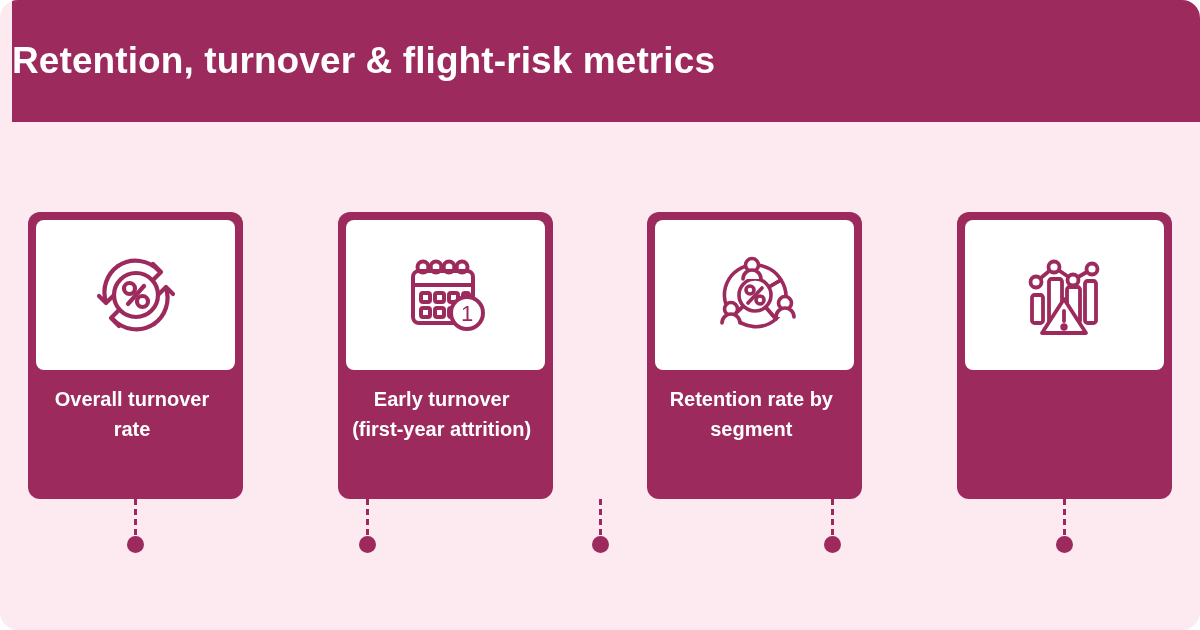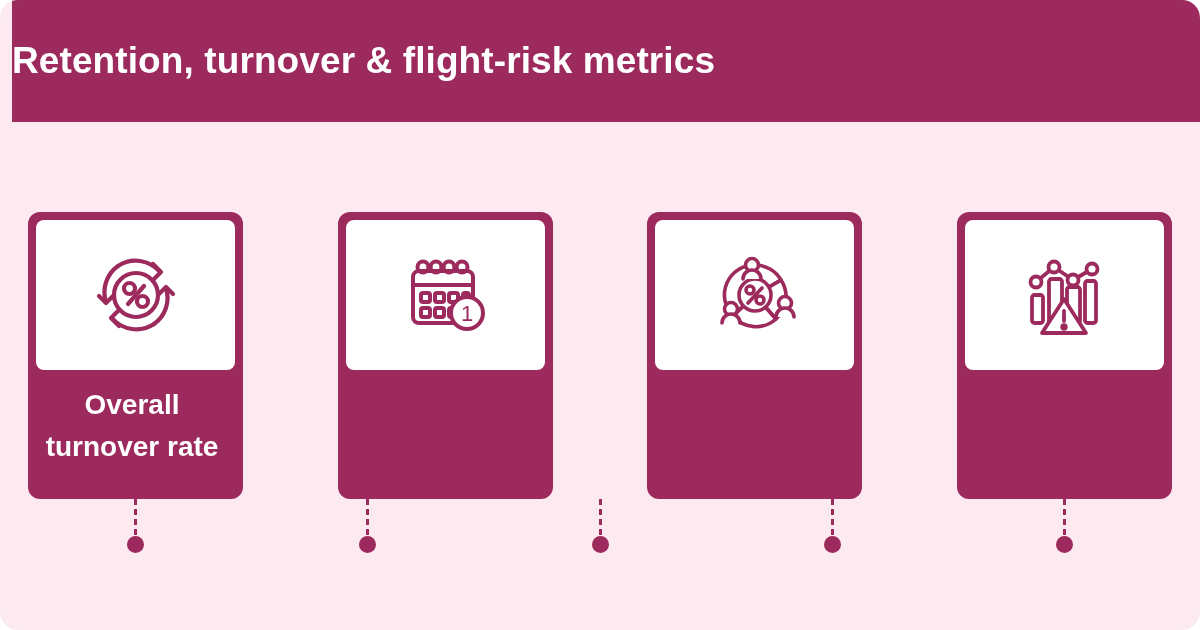--- a/index.html
+++ b/index.html
@@ -75,21 +75,21 @@
     display: block;
   }
   .card-label {
     flex: 1;
     display: flex;
     align-items: flex-start;
     justify-content: center;
     padding: 14px 17px 10px 10px;
     box-sizing: border-box;
     color: #ffffff;
-    font-size: 28px;
+    font-size: 20px;
     font-weight: bold;
     line-height: 1.5;
     text-align: center;
     font-family: "Liberation Sans", sans-serif;
   }
   .connectors {
     position: absolute;
     left: 28px;
     top: 499px;
     width: 1144px;
@@ -167,20 +167,21 @@
             <rect x="52" y="46" width="9" height="9" rx="2"></rect>
             <rect x="66" y="46" width="6" height="9" rx="2"></rect>
             <rect x="24" y="61" width="9" height="9" rx="2"></rect>
             <rect x="38" y="61" width="9" height="9" rx="2"></rect>
             <rect x="52" y="61" width="9" height="9" rx="2"></rect>
             <circle cx="70" cy="66" r="16" fill="#ffffff"></circle>
             <text x="70" y="74" font-family="Liberation Sans, sans-serif" font-size="22" font-weight="normal" fill="#9d2a5c" stroke="none" text-anchor="middle">1</text>
           </svg>
         </span>
       </div>
+      <div class="card-label">Early turnover (first-year attrition)</div>
     </div>
 
     <div class="card">
       <div class="icon-panel">
         <span>
           <svg width="96" height="96" viewBox="0 0 96 96" fill="none" stroke="#9d2a5c" stroke-width="3.6" stroke-linecap="round" stroke-linejoin="round">
             <path d="M48 48 L48 18 A30 30 0 0 1 74 33 Z"></path>
             <path d="M48 48 L74 33 A30 30 0 0 1 69 72 Z"></path>
             <path d="M48 48 L69 72 A30 30 0 0 1 26 69 Z"></path>
             <path d="M48 48 L26 69 A30 30 0 0 1 48 18 Z"></path>
@@ -190,20 +191,21 @@
             <line x1="55" y1="41" x2="41" y2="56"></line>
             <circle cx="45" cy="18" r="6.5" fill="#ffffff"></circle>
             <path d="M36 32 a9 9 0 0 1 18 0" fill="#ffffff"></path>
             <circle cx="78" cy="56" r="6.5" fill="#ffffff"></circle>
             <path d="M69 70 a9 9 0 0 1 18 0" fill="#ffffff"></path>
             <circle cx="24" cy="62" r="6.5" fill="#ffffff"></circle>
             <path d="M15 76 a9 9 0 0 1 18 0" fill="#ffffff"></path>
           </svg>
         </span>
       </div>
+      <div class="card-label">Retention rate by segment</div>
     </div>
 
 
     <div class="card">
       <div class="icon-panel">
         <span>
           <svg width="96" height="96" viewBox="0 0 96 96" fill="none" stroke="#9d2a5c" stroke-width="3.8" stroke-linecap="round" stroke-linejoin="round">
             <polyline points="20,35 38,20 57,33 76,22"></polyline>
             <rect x="16" y="48" width="11" height="28" rx="2.5" fill="#ffffff"></rect>
             <rect x="33" y="32" width="13" height="44" rx="2.5" fill="#ffffff"></rect>

